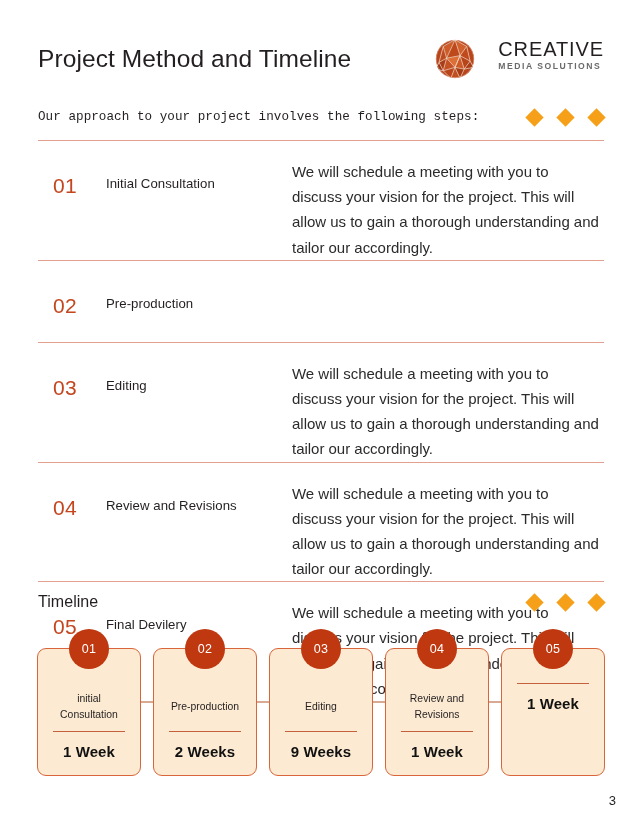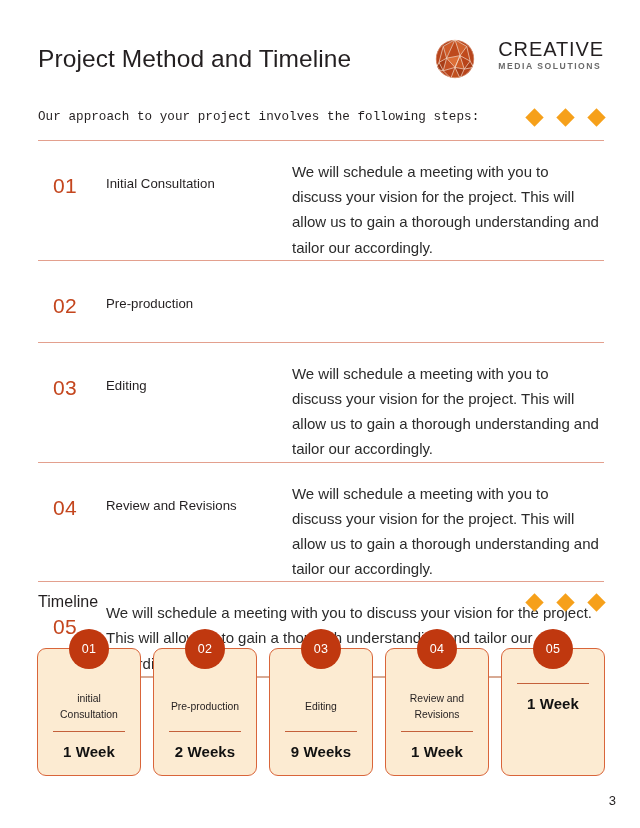--- a/index.html
+++ b/index.html
@@ -357,20 +357,21 @@
     </div>
 
     <div class="step-row">
       <div class="step-num">04</div>
       <div class="step-name">Review and Revisions</div>
       <div class="step-desc">We will schedule a meeting with you to discuss your vision for the project. This will allow us to gain a thorough understanding and tailor our accordingly.</div>
     </div>
 
     <div class="step-row">
       <div class="step-num">05</div>
+      <div class="step-name">Final Devilery</div>
       <div class="step-desc">We will schedule a meeting with you to discuss your vision for the project. This will allow us to gain a thorough understanding and tailor our accordingly.</div>
     </div>
 
   </div>
 
   <div class="timeline-header">
     <div class="timeline-label">Timeline</div>
     <div class="diamonds">
       <span class="diamond"></span>
       <span class="diamond"></span>

